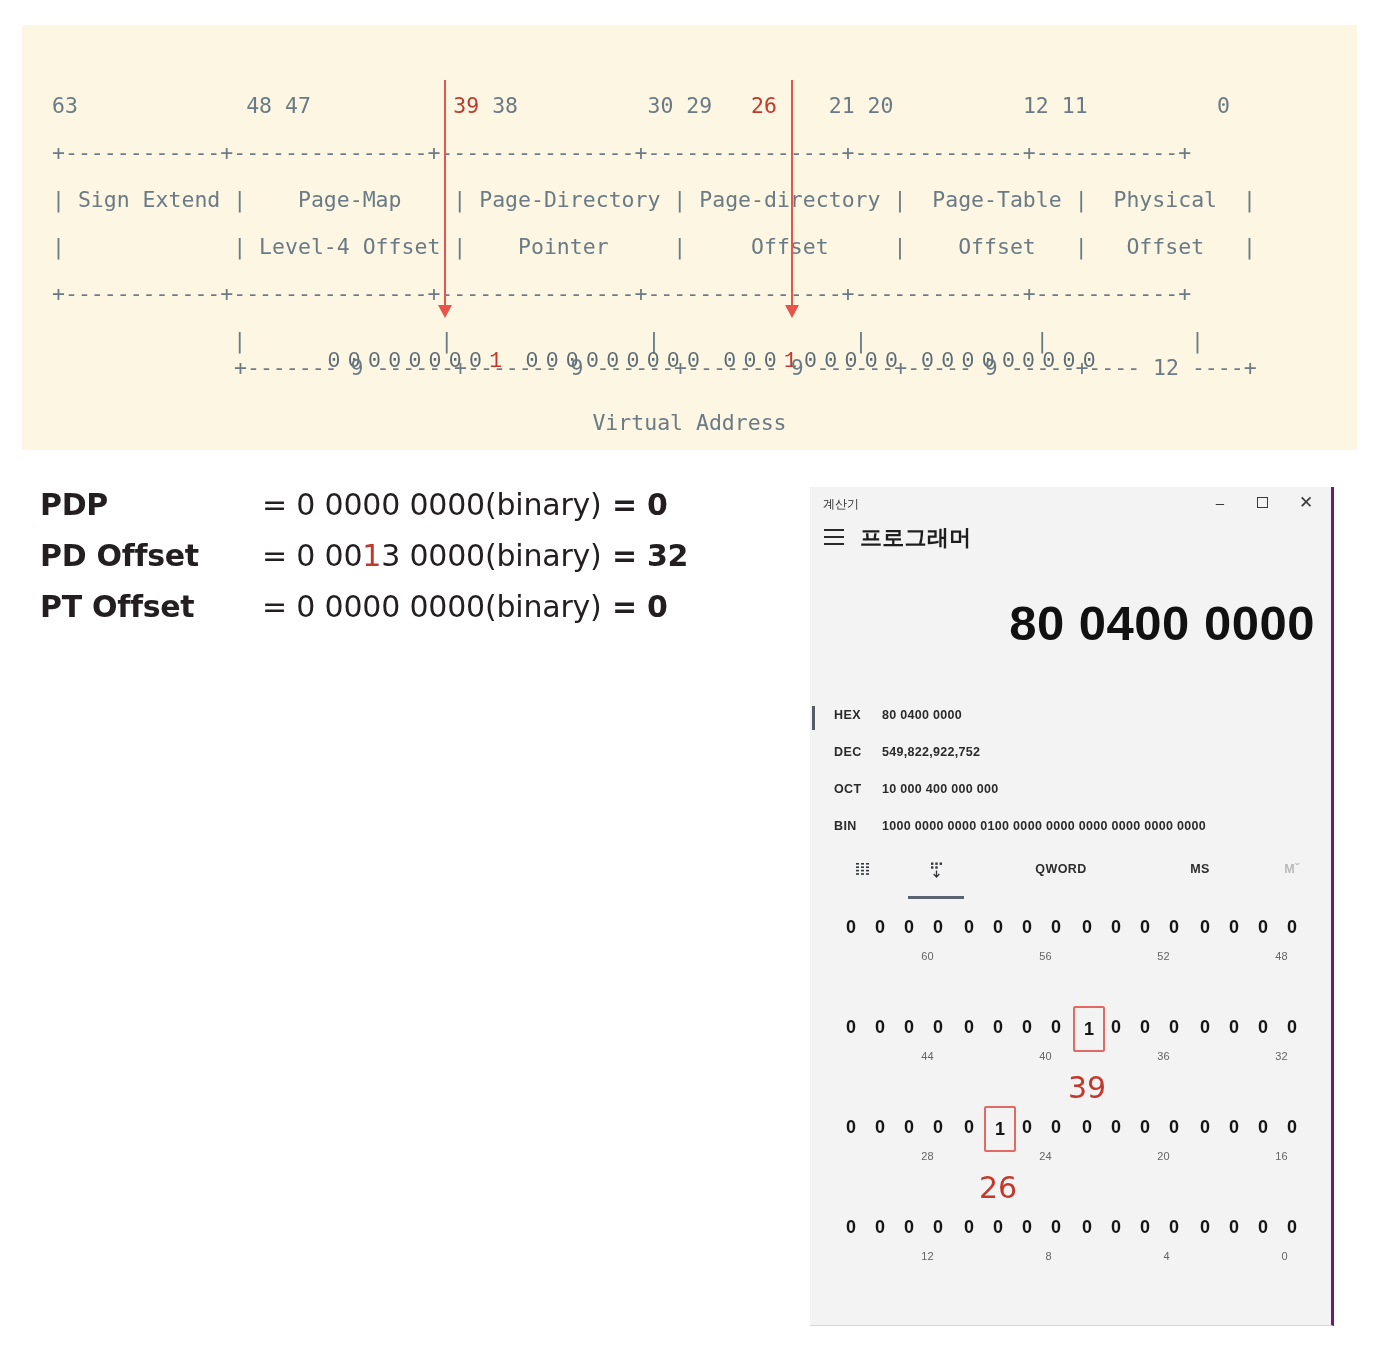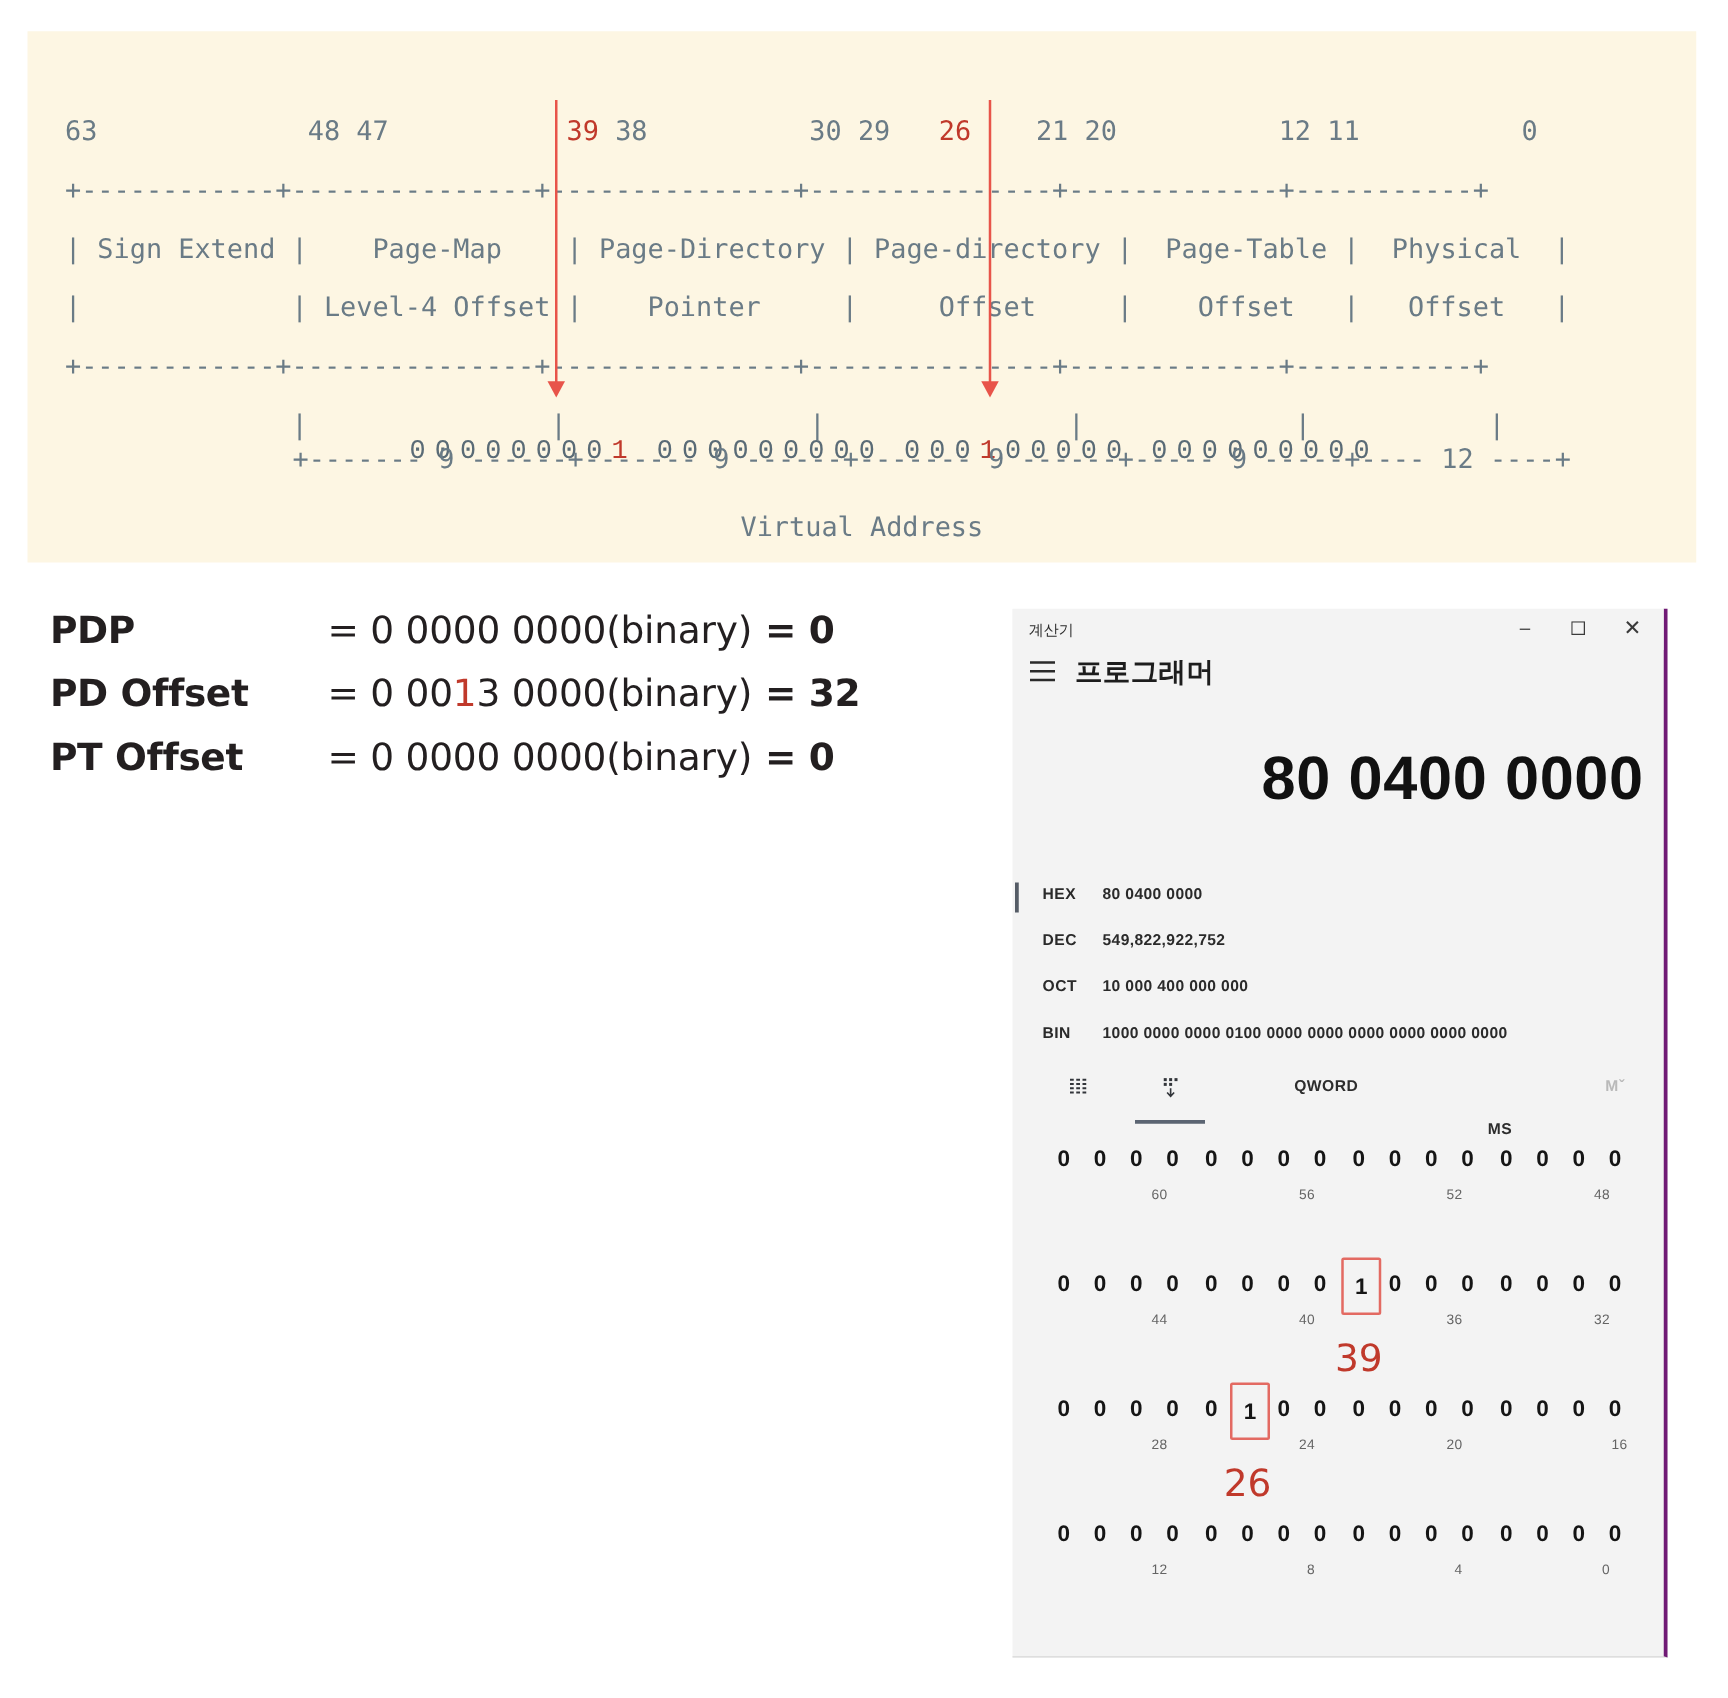--- a/index.html
+++ b/index.html
@@ -179,21 +179,21 @@
     top: 0;
     height: 42px;
     display: flex; align-items: flex-start; justify-content: center;
     padding-top: 5px;
     font-size: 12.5px; font-weight: bold; color: #2d2d2d;
     letter-spacing: 0.4px;
   }
   #tb-bitgrid  { left: 22px;  width: 60px; }
   #tb-bittoggle{ left: 96px;  width: 60px; }
   #tb-word     { left: 196px; width: 110px; }
-  #tb-ms       { left: 360px; width: 60px; margin-top: 34px; }
+  #tb-ms       { left: 360px; width: 60px; }
   #tb-mrecall  { left: 452px; width: 60px; color: #b9b9b9; font-weight: bold;}
   #tb-underline {
     position: absolute;
     left: 98px; top: 39px;
     width: 56px; height: 3px;
     background: #5b6472;
   }
 
   
   #bit-grid {
@@ -454,21 +454,21 @@
           <div class="bit" style="left: 29px;">0</div>
           <div class="bit" style="left: 58px;">0</div>
           <div class="bit" style="left: 87px;">0</div>
           <div class="nib-label" style="right: 18px;">20</div>
         </div>
         <div class="nibble" style="left: 384px;">
           <div class="bit" style="left: 0px;">0</div>
           <div class="bit" style="left: 29px;">0</div>
           <div class="bit" style="left: 58px;">0</div>
           <div class="bit" style="left: 87px;">0</div>
-          <div class="nib-label" style="right: 4px;">16</div>
+          <div class="nib-label" style="right: 18px;">16</div>
         </div>
         <div class="bit-annot" style="left: 169px;">26</div>
       </div>
       <div class="bit-row">
         <div class="nibble" style="left: 30px;">
           <div class="bit" style="left: 0px;">0</div>
           <div class="bit" style="left: 29px;">0</div>
           <div class="bit" style="left: 58px;">0</div>
           <div class="bit" style="left: 87px;">0</div>
           <div class="nib-label" style="right: 18px;">12</div>

